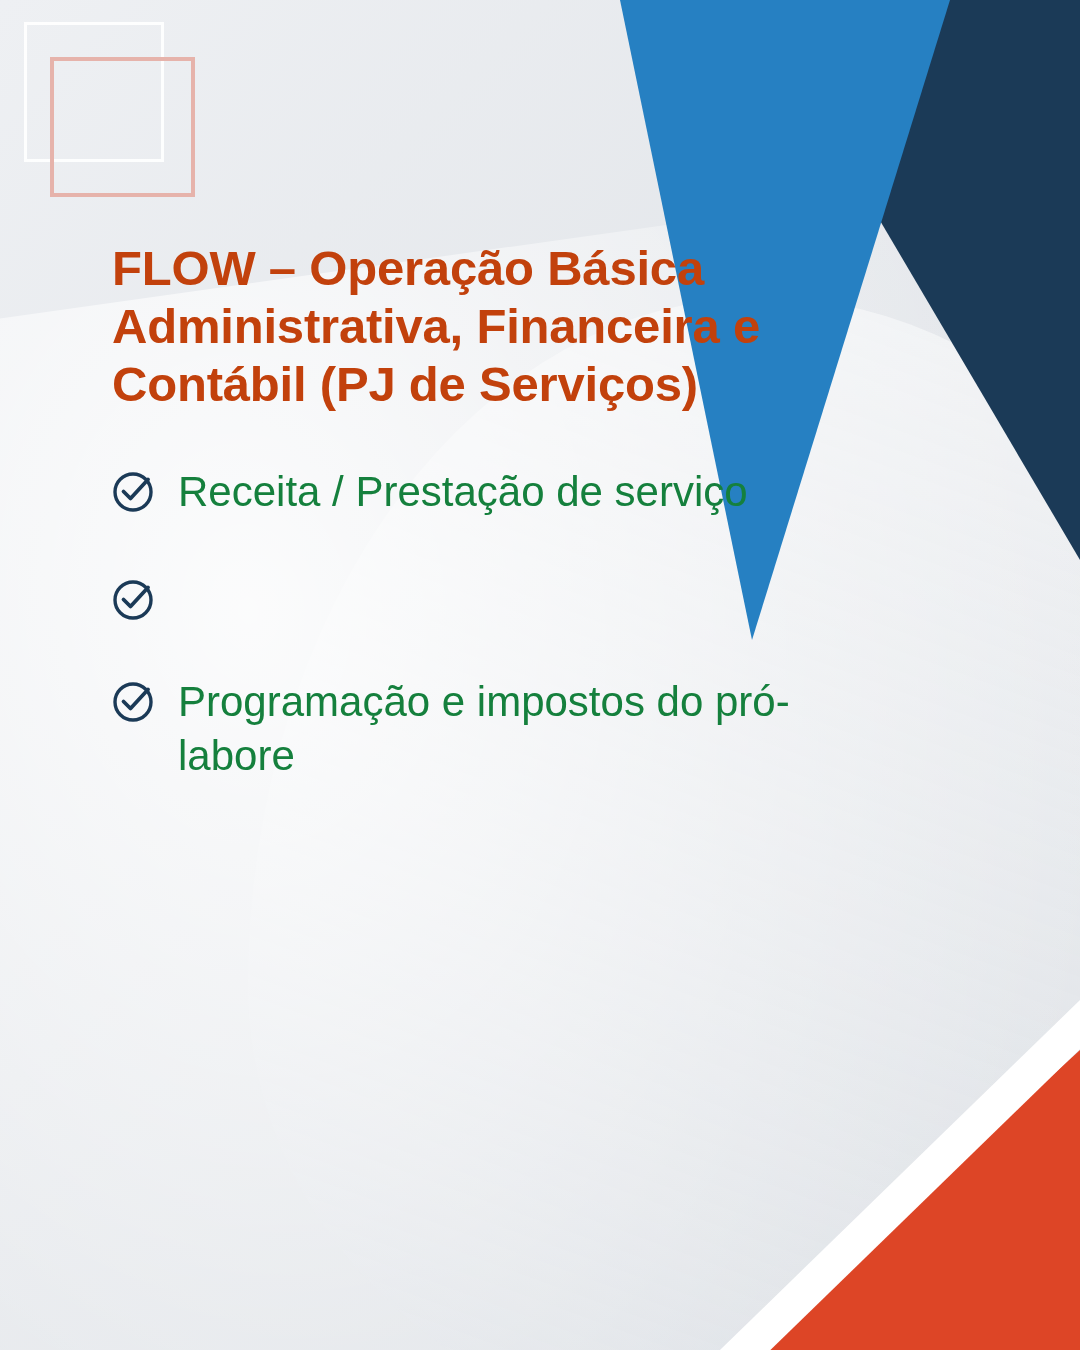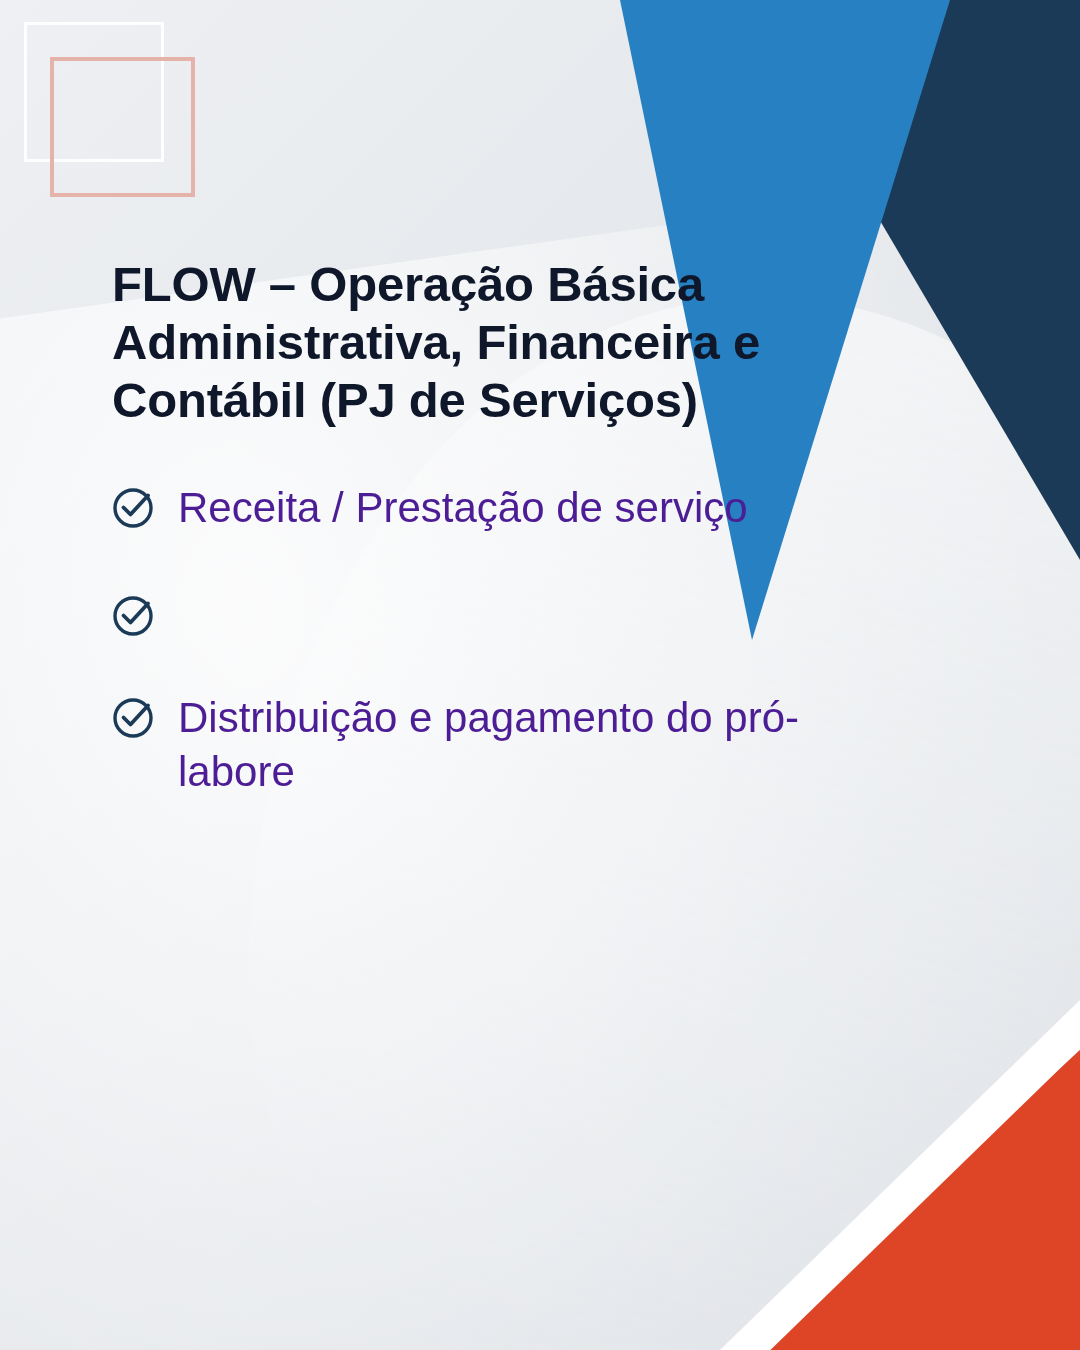--- a/index.html
+++ b/index.html
@@ -114,25 +114,25 @@
 
   
   .content {
     position: absolute;
     left: 112px;
     top: 240px;
     width: 790px;
   }
 
   .title {
-    margin: 16px 0 52px 0;
+    margin: 0 0 52px 0;
     font-size: 49px;
     line-height: 1.18;
     font-weight: 700;
-    color: #0f172a;
+    color: #c2410c;
     letter-spacing: -0.2px;
     max-width: 680px;
   }
 
   .list {
     list-style: none;
     margin: 0;
     padding: 0;
   }
   .list-item {
@@ -151,21 +151,21 @@
     margin-top: 4px;
   }
   .check-icon svg {
     display: block;
     width: 44px;
     height: 44px;
   }
   .item-text {
     font-size: 42px;
     line-height: 1.28;
-    color: #4c1d95;
+    color: #15803d;
     font-weight: 400;
     max-width: 700px;
   }
 </style>
 </head>
 <body>
 
 <div class="slide">
 
   <div class="bg-base"></div>
@@ -206,19 +206,19 @@
         </span>
       </li>
 
       <li class="list-item">
         <span class="check-icon">
           <svg viewBox="0 0 44 44" xmlns="http://www.w3.org/2000/svg">
             <circle cx="21" cy="23" r="18" fill="none" stroke="#1b3a57" stroke-width="3.4"></circle>
             <path d="M11.5 22.5 L18.5 29.5 L36 10.5" fill="none" stroke="#1b3a57" stroke-width="3.8" stroke-linecap="round" stroke-linejoin="round"></path>
           </svg>
         </span>
-        <span class="item-text">Distribuição e pagamento do pró-labore</span>
+        <span class="item-text">Programação e impostos do pró-labore</span>
       </li>
 
 
     </ul>
   </div>
 </div>
 
 </body></html>

